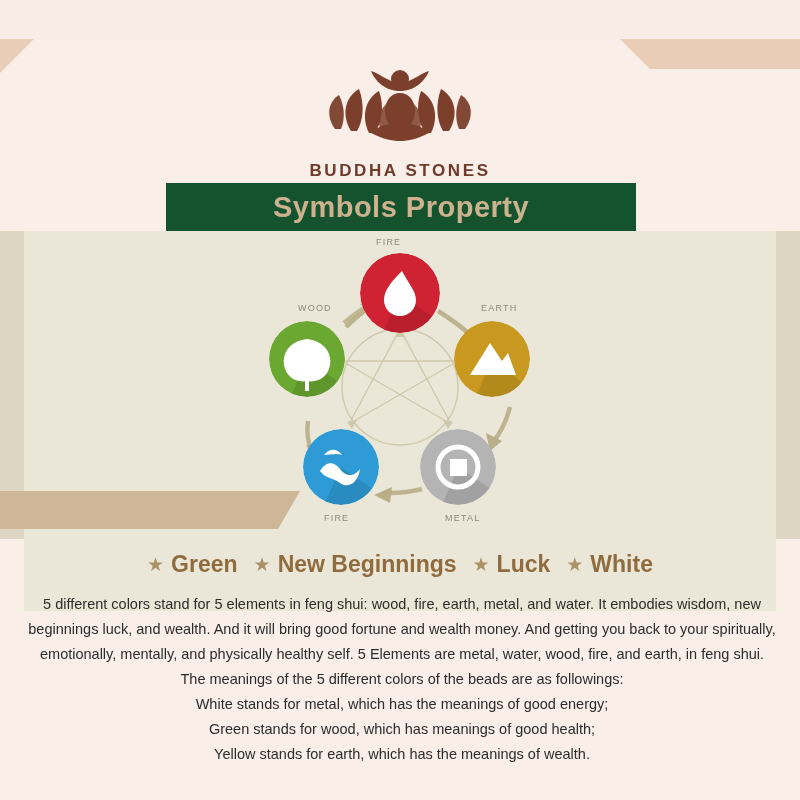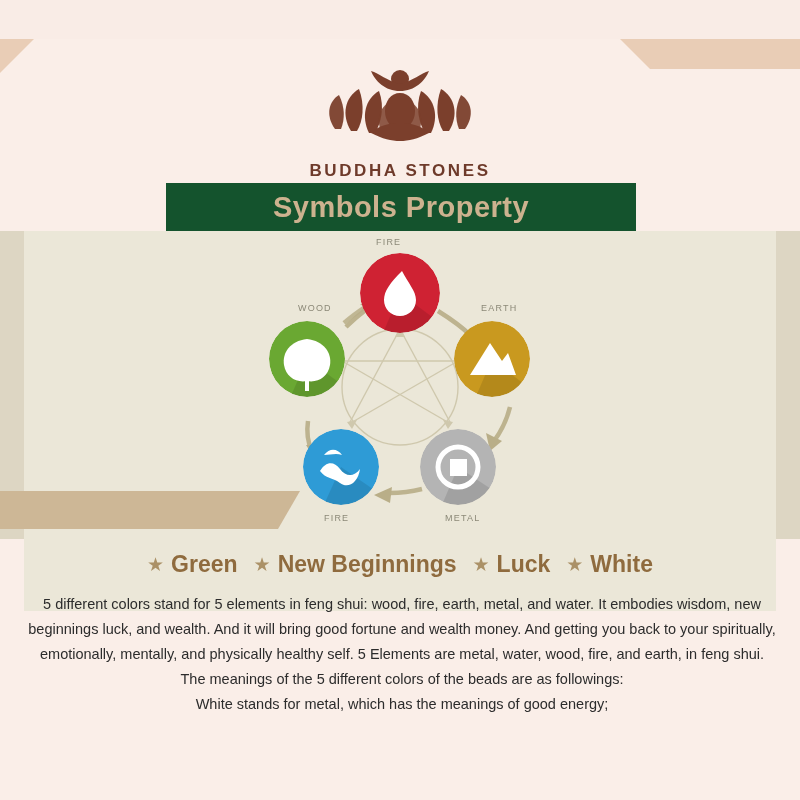--- a/index.html
+++ b/index.html
@@ -369,15 +369,17 @@
     </div>
     <div class="kw">
       <span class="kw-star">★</span>
       <span class="kw-text">White</span>
     </div>
   </div>
 
   <div class="body-copy">
     <p class="para">5 different colors stand for 5 elements in feng shui: wood, fire, earth, metal, and water. It embodies wisdom, new beginnings luck, and wealth. And it will bring good fortune and wealth money. And getting you back to your spiritually, emotionally, mentally, and physically healthy self. 5 Elements are metal, water, wood, fire, and earth, in feng shui. The meanings of the 5 different colors of the beads are as followings:</p>
     <p>White stands for metal, which has the meanings of good energy;</p>
+    <p>Green stands for wood, which has meanings of good health;</p>
+    <p>Yellow stands for earth, which has the meanings of wealth.</p>
   </div>
 
 </div>
 
 </body></html>

